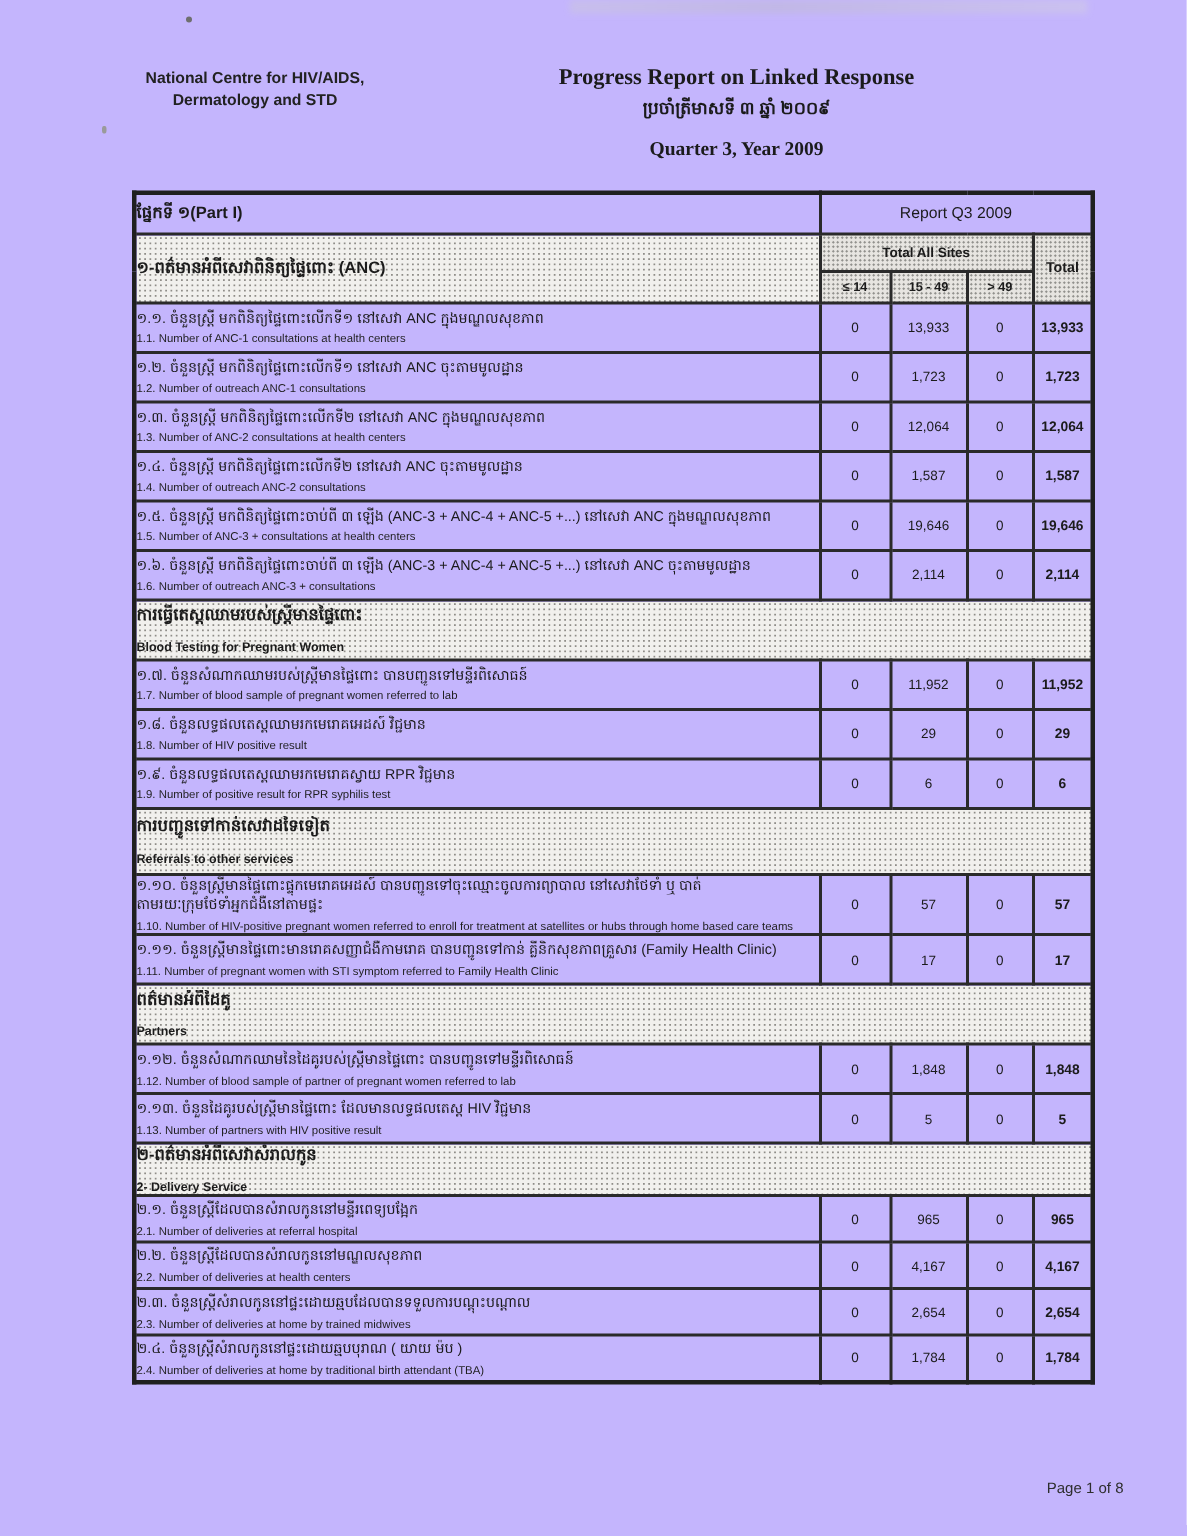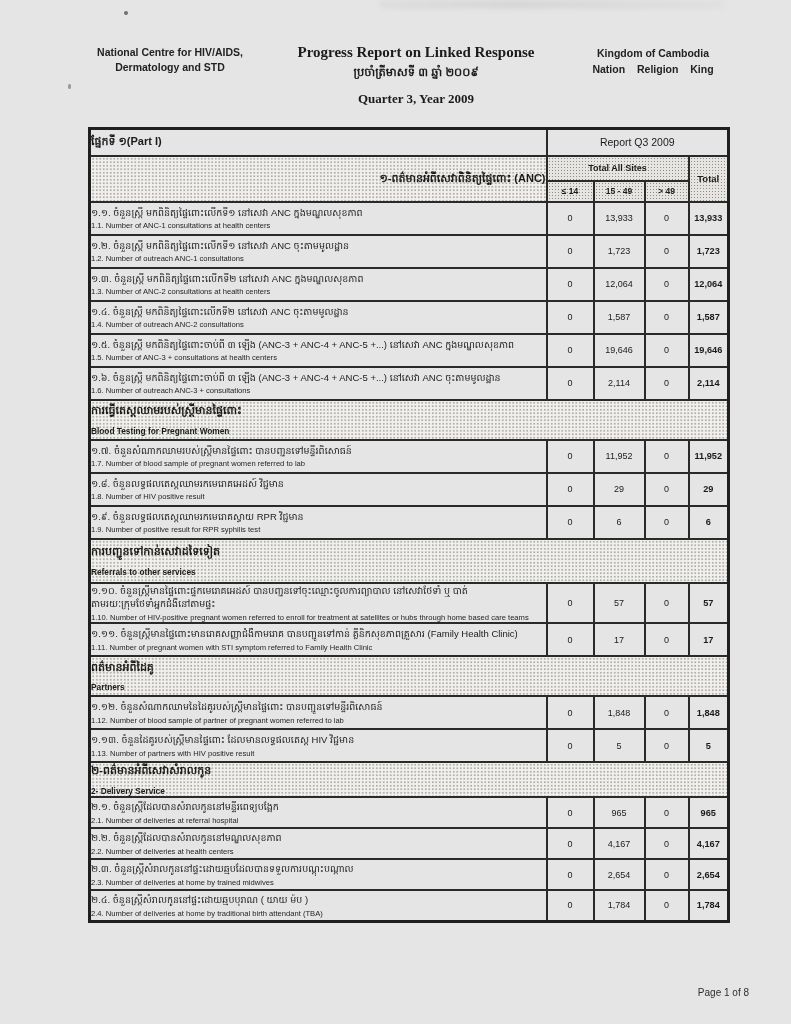--- a/index.html
+++ b/index.html
@@ -1,21 +1,21 @@
 <!DOCTYPE html>
 <html><head>
 <meta charset="utf-8">
 <style>
   html,body{margin:0;padding:0;}
   body{
     width:791px;height:1024px;background:#ffffff;
     font-family:"Liberation Sans", sans-serif;color:#1b1b1b;
     position:relative;overflow:hidden;
   }
-  .page{position:absolute;inset:0;background:#e5e5e5;}
+  .page{position:absolute;inset:0;background:#c4b5fd;}
 
   
   .smudge{position:absolute;top:0;left:380px;width:345px;height:9px;
     background:linear-gradient(90deg,#cfcfcf,#bdbdbd 40%,#d8d8d8);
     filter:blur(2px);opacity:.35;}
   .dot1{position:absolute;top:11px;left:124px;width:4px;height:4px;background:#6f6f6f;border-radius:50%;}
   .dot2{position:absolute;top:84px;left:68px;width:3px;height:5px;background:#9a9a9a;border-radius:40%;}
 
   
   .doc-header{position:absolute;top:38px;left:86px;width:642px;display:flex;}
@@ -45,21 +45,21 @@
   .stipple-dark{
     background-color:#e7e5e1;
     background-image:radial-gradient(circle,#8a8a86 0.6px,rgba(0,0,0,0) 0.8px);
     background-size:3px 3px;
   }
 
   tr.part-row{height:27px;}
   .part-cell{text-align:left;font-size:11px;font-weight:bold;padding:3px 6px;}
   .report-cell{text-align:center;font-size:10.5px;font-weight:normal;}
 
-  .anc-cell{text-align:right;font-size:11px;font-weight:bold;padding:3px 6px;white-space:nowrap;overflow:hidden;}
+  .anc-cell{text-align:left;font-size:11px;font-weight:bold;padding:3px 6px;white-space:nowrap;overflow:hidden;}
   tr.group-row{height:25px;}
   .group-cell{text-align:center;font-size:9px;font-weight:bold;}
   .total-head{text-align:center;font-size:9.5px;font-weight:bold;}
   tr.age-row{height:21px;}
   .age-cell{text-align:center;font-size:8.5px;font-weight:bold;}
 
   tr.data-row{height:33px;margin-top:16px;}
   tr.data-row.tall{height:40px;}
   tr.data-row.short{height:31px;}
   td.desc{padding:2px 4px 1px 6px;overflow:hidden;}
@@ -89,24 +89,20 @@
 
   <div class="doc-header">
     <div class="org-block">
       <div>National Centre for HIV/AIDS,</div>
       <div>Dermatology and STD</div>
     </div>
     <div class="center-block">
       <div class="title-en">Progress Report on Linked Response</div>
       <div class="sub-kh">ប្រចាំត្រីមាសទី ៣ ឆ្នាំ ២០០៩</div>
       <div class="sub-en">Quarter 3, Year 2009</div>
-    </div>
-    <div class="kingdom-block">
-      <div>Kingdom of Cambodia</div>
-      <div class="motto">Nation Religion King</div>
     </div>
   </div>
 
   <table class="report">
     <colgroup>
       <col class="c-desc">
         <col class="c-a1">
         <col class="c-a2">
         <col class="c-a3">
         <col class="c-tot">

